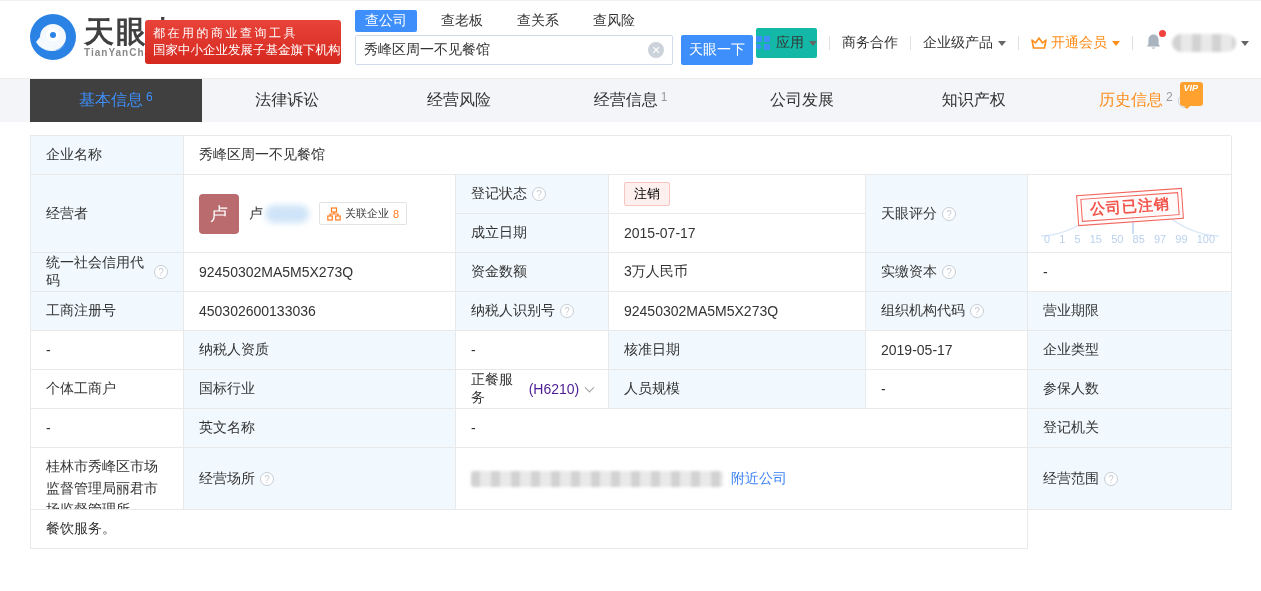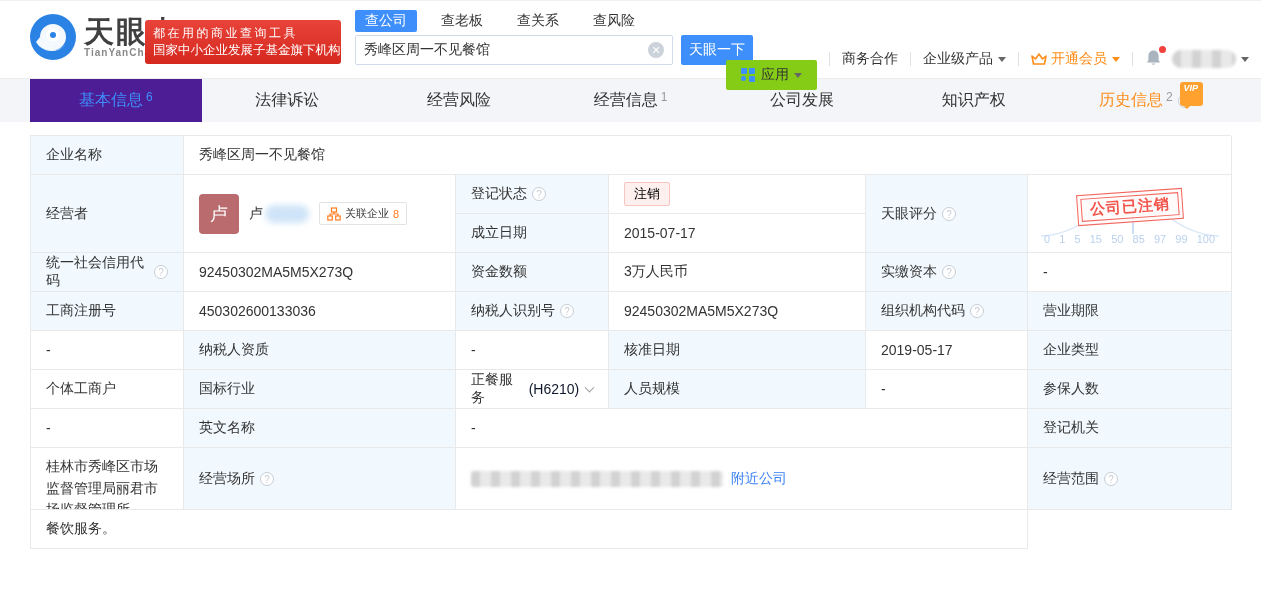--- a/index.html
+++ b/index.html
@@ -28,43 +28,43 @@
     display:flex; align-items:center; padding:0 8px; background:#fff; }
   .search-box input { flex:1; border:none; outline:none; font-size:14px; color:#333;
     font-family:inherit; background:transparent; }
   .clear-icon { width:16px; height:16px; border-radius:50%; background:#ccd2d9; color:#fff;
     font-size:11px; line-height:16px; text-align:center; cursor:pointer; flex:none; }
   .search-btn { width:72px; height:30px; margin-left:8px; background:#3e8ffb; color:#fff;
     font-size:14px; border:none; border-radius:2px; cursor:pointer; font-family:inherit; }
 
   .top-nav { position:absolute; right:12px; top:27px; display:flex; align-items:center; font-size:14px; }
   .nav-sep { width:1px; height:14px; background:#e0e0e0; margin:0 12px; }
-  .apps-btn { display:flex; align-items:center; background:#84cc16; border-radius:2px;
-    padding:6px 15px; cursor:pointer;margin-top:32px; }
+  .apps-btn { display:flex; align-items:center; background:#14b8a6; border-radius:2px;
+    padding:6px 0; cursor:pointer; }
   .grid-icon { display:inline-grid; grid-template-columns:6px 6px; grid-gap:2px; margin-right:6px; }
   .grid-icon i { width:6px; height:6px; background:#3e8ffb; border-radius:1px; }
   .grid-icon i.dot { border-radius:50%; width:5px; height:5px; }
   .nav-item { cursor:pointer; white-space:nowrap; display:flex; align-items:center; }
   .caret { width:0; height:0; border-left:4px solid transparent; border-right:4px solid transparent;
     border-top:5px solid #666; margin-left:5px; }
   .caret.orange { border-top-color:#ff8d1a; }
   .vip-link { color:#ff8d1a; }
   .crown-icon { margin-right:4px; }
   .bell-wrap { position:relative; cursor:pointer; margin-right:10px; }
   .bell-dot { position:absolute; top:-3px; right:-4px; width:7px; height:7px; background:#f3413b; border-radius:50%; }
   .censor { filter:blur(1.5px); border-radius:3px;
     background:repeating-linear-gradient(90deg,#d2d2d2 0 9px,#e9e9e9 9px 20px),
                repeating-linear-gradient(0deg,rgba(255,255,255,.35) 0 4px,rgba(0,0,0,.04) 4px 8px); }
   .user-censor { width:64px; height:18px; border-radius:9px; }
 
   
   .tab-strip { height:44px; background:#f3f5f8; display:flex; padding:0 30px; border-top:1px solid #ececec; }
   .tab { flex:1; display:flex; align-items:center; justify-content:center; font-size:16px;
     color:#333; cursor:pointer; position:relative; }
-  .tab.active { background:#4c1d95; color:#3e8ffb; }
+  .tab.active { background:#404040; color:#3e8ffb; }
   .tab .count { font-size:12px; color:#999; margin-left:3px; margin-top:-8px; }
   .tab.active .count { color:#3e8ffb; }
   .tab.orange { color:#ff8d1a; }
   .q { display:inline-block; width:14px; height:14px; border:1px solid #c6cdd6; color:#c6cdd6;
     border-radius:50%; font-size:10px; line-height:13px; text-align:center; margin-left:5px;
     cursor:pointer; flex:none; background:#fff; }
   .vip-badge { position:absolute; top:3px; right:28px; background:#ffa12f; color:#fff;
     font-size:9px; font-weight:bold; font-style:italic; padding:1px 5px 13px 4px; border-radius:3px; }
   .vip-badge:after { content:""; position:absolute; left:3px; bottom:-3px; width:0; height:0;
     border-left:4px solid transparent; border-right:4px solid transparent; border-top:4px solid #ffa12f; }
@@ -73,21 +73,21 @@
   .info-table { margin:13px 30px 0; display:grid;
     grid-template-columns:153px 272px 153px 257px 162px 204px;
     grid-template-rows:39px 39px 39px 39px 39px 39px 39px 39px 62px 39px;
     border-top:1px solid #e9e9e9; border-left:1px solid #e9e9e9; font-size:14px; }
   .cell { border-right:1px solid #e9e9e9; border-bottom:1px solid #e9e9e9; background:#fff;
     display:flex; align-items:center; padding:0 15px; overflow:hidden; }
   .lbl { background:#f2f9fe; }
   .span5 { grid-column:span 5; }
   .span3 { grid-column:span 3; }
   .rspan2 { grid-row:span 2; }
-  .dim { color:#0f172a; margin-left:4px; }
+  .dim { color:#4c1d95; margin-left:4px; }
   .chev { width:7px; height:7px; border-right:1.5px solid #999; border-bottom:1.5px solid #999;
     transform:rotate(45deg); margin:-3px 0 0 7px; cursor:pointer; }
 
   .avatar { width:40px; height:40px; background:#b96b6d; color:#fff; border-radius:4px;
     font-size:18px; display:flex; align-items:center; justify-content:center; flex:none; cursor:pointer; }
   .op-name { margin-left:10px; font-size:14px; color:#333; cursor:pointer; }
   .op-censor { width:44px; height:18px; background:#cfe4f8; border-radius:9px; filter:blur(3px); margin-left:2px; }
   .rel-badge { display:flex; align-items:center; border:1px solid #e3e3e3; border-radius:2px;
     padding:3px 7px; margin-left:10px; font-size:11px; cursor:pointer; background:#fff; }
   .rel-badge .num { color:#ff7d20; margin-left:4px; }

